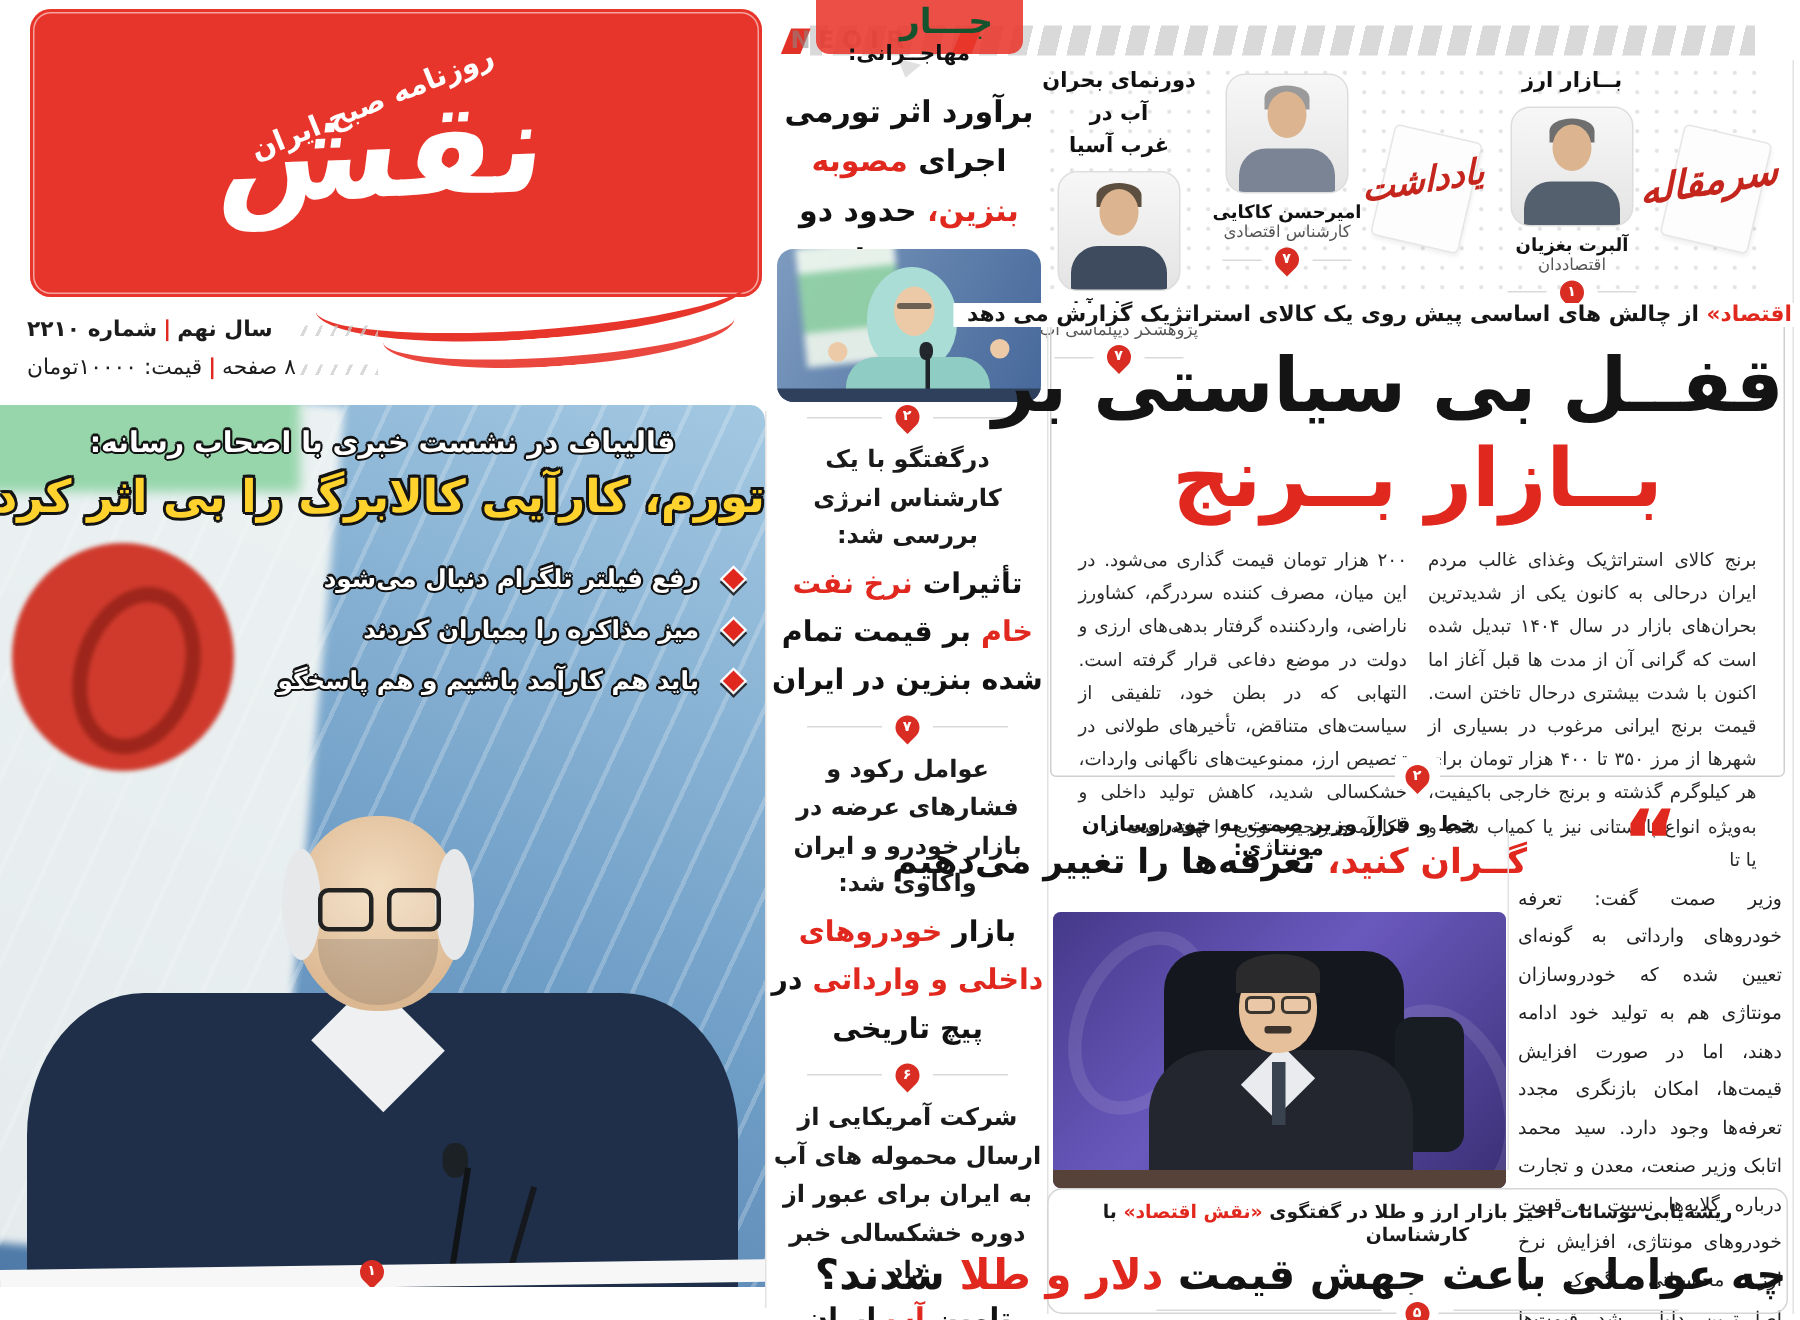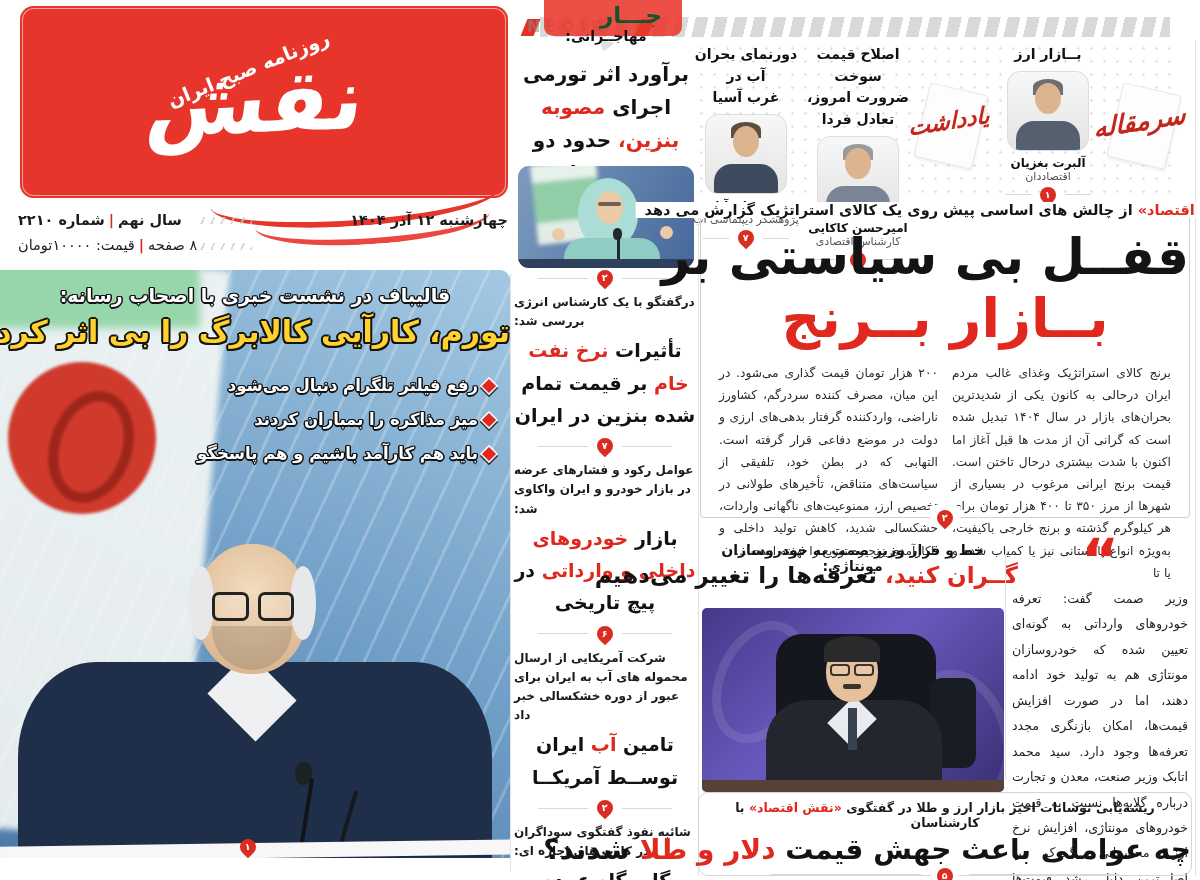--- a/index.html
+++ b/index.html
@@ -72,21 +72,21 @@
   .moh-photo .gl{position:absolute;left:80px;top:36px;width:23px;height:4px;background:rgba(40,40,40,.65);border-radius:2px;}
   .moh-photo .bdy{position:absolute;left:46px;top:72px;width:96px;height:34px;border-radius:20px 20px 0 0;background:#8fccc3;}
   .moh-photo .h1,.moh-photo .h2{position:absolute;width:13px;height:13px;border-radius:50%;background:#eccaa7;}
   .moh-photo .h1{left:34px;top:62px;} .moh-photo .h2{left:142px;top:60px;}
   .moh-photo .mic{position:absolute;left:99px;top:70px;width:3px;height:34px;background:#20242b;}
   .moh-photo .mich{position:absolute;left:95px;top:62px;width:9px;height:12px;border-radius:45%;background:#23272e;}
   .moh-photo .pod{position:absolute;left:0;bottom:0;width:100%;height:9px;background:#2e405c;}
 
   
   .tz-col{left:512px;top:270px;width:186px;}
-  .tz-kick{font-size:12px;font-weight:bold;color:#1b1b1b;line-height:1.6;text-align:left;margin:7px 2px 2px;}
+  .tz-kick{font-size:16px;font-weight:bold;color:#1b1b1b;line-height:1.6;text-align:center;margin:7px 2px 2px;}
   .tz-head{font-size:19px;font-weight:900;line-height:1.7;color:#121212;text-align:center;margin:3px 0 7px;letter-spacing:-.3px;}
 
   
   .rice{left:700px;top:212px;width:488px;height:304px;border:1.5px solid #cfcfcf;border-radius:4px;}
   .rice-kick{position:absolute;top:-11px;left:50%;transform:translateX(-50%);background:#fff;padding:0 9px;
              font-size:14.5px;font-weight:bold;white-space:nowrap;color:#151515;}
   .rice-h1{margin-top:16px;font-size:50px;font-weight:900;text-align:center;color:#141414;letter-spacing:-2px;line-height:1.15;}
   .rice-h2{font-size:54px;font-weight:900;text-align:center;color:#e0281e;letter-spacing:-2px;line-height:1.1;margin-top:2px;}
   .rice-body{display:flex;gap:14px;margin:14px 18px 0;}
   .rice-body>div{flex:1;font-size:12.2px;line-height:1.82;text-align:justify;color:#2a2a2a;}
@@ -154,40 +154,39 @@
   .gphoto .mic2{position:absolute;left:345px;top:520px;width:4px;height:66px;background:#15191d;transform:rotate(16deg);}
   .gphoto .pod{position:absolute;left:0;bottom:0;width:103%;height:15px;background:#f7f7f7;transform:rotate(-.8deg);}
   .outline-w{color:#fff;text-shadow:-1.5px 0 #121212,1.5px 0 #121212,0 -1.5px #121212,0 1.5px #121212,
              -1px -1px #121212,1px 1px #121212,-1px 1px #121212,1px -1px #121212;}
   .gp-kick{position:absolute;left:0;top:14px;width:100%;text-align:center;font-size:19px;font-weight:900;}
   .gp-head{position:absolute;left:0;top:44px;width:100%;text-align:center;font-size:30px;font-weight:900;
            color:#ffd22e;letter-spacing:-1px;white-space:nowrap;
            text-shadow:-2px 0 #141414,2px 0 #141414,0 -2px #141414,0 2px #141414,
            -1.5px -1.5px #141414,1.5px 1.5px #141414,-1.5px 1.5px #141414,1.5px -1.5px #141414;}
   .gp-bullets{position:absolute;right:16px;top:106px;}
-  .gp-bullets .row{display:flex;align-items:center;gap:6px;margin-bottom:15px;justify-content:flex-start;}
+  .gp-bullets .row{display:flex;align-items:center;gap:18px;margin-bottom:15px;justify-content:flex-start;}
   .gp-bullets .dia{width:10px;height:10px;background:#e0281e;transform:rotate(45deg);
                    box-shadow:0 0 0 1.5px rgba(255,255,255,.95),1.5px 1.5px 0 1.5px rgba(20,20,20,.85);flex:none;}
   .gp-bullets .txt{font-size:16.5px;font-weight:900;}
   .gp-badge{position:absolute;left:240px;top:565px;}
 </style>
 </head>
 <body>
 
 <div class="page">
 
   <div class="abs logo-box">
     <div class="logo-main">نقش اقتصاد</div>
     <div class="logo-sub">روزنامه صبح ایران</div>
   </div>
   <div class="swoosh sw1"></div>
   <div class="swoosh sw2"></div>
 
   <div class="abs mast-info" style="left:258px;top:208px;width:250px;text-align:right;">
-    <div class="b">چهارشنبه ۱۲ آذر ۱۴۰۴</div>
   </div>
   <div class="abs mast-info" style="left:18px;top:208px;width:200px;text-align:left;">
     <div><span class="b">سال نهم</span><span class="sep">|</span><span class="b">شماره ۲۲۱۰</span></div>
     <div><span>۸ صفحه</span><span class="sep">|</span><span>قیمت: ۱۰۰۰۰تومان</span></div>
   </div>
   <div class="abs dash-strip" style="left:196px;top:217px;width:56px;"></div>
   <div class="abs dash-strip" style="left:196px;top:243px;width:56px;"></div>
 
   <div class="abs filmstrip"></div>
   <div class="abs fs-red" style="left:524px;top:19px;"></div>
@@ -222,24 +221,20 @@
         <i class="ln" style="flex-basis:26px;"></i>
       </div>
   </div>
 
   <div class="abs" style="left:907px;top:62px;width:84px;height:130px;">
     <div class="sheet" style="left:14px;top:26px;"></div>
     <div class="abs callig" style="left:0;top:46px;width:84px;font-size:23px;text-align:center;">یادداشت</div>
   </div>
 
   <div class="abs" style="left:803px;top:44px;width:110px;">
-    <div class="exp-title">
-      <div>اصلاح قیمت سوخت</div>
-      <div>ضرورت امروز، تعادل فردا</div>
-    </div>
     <div class="avatar gray" style="margin:5px auto 0;">
         <i class="hr" style="background:#9a9a9a;"></i>
         <i class="hd"></i>
         <i class="bd"></i>
       </div>
     <div class="exp-name" style="margin-top:5px;">امیرحسن کاکایی</div>
     <div class="exp-role">کارشناس اقتصادی</div>
     <div class="tdiv" style="margin-top:4px;">
         <i class="ln" style="flex-basis:26px;"></i>
         <span class="badge">

